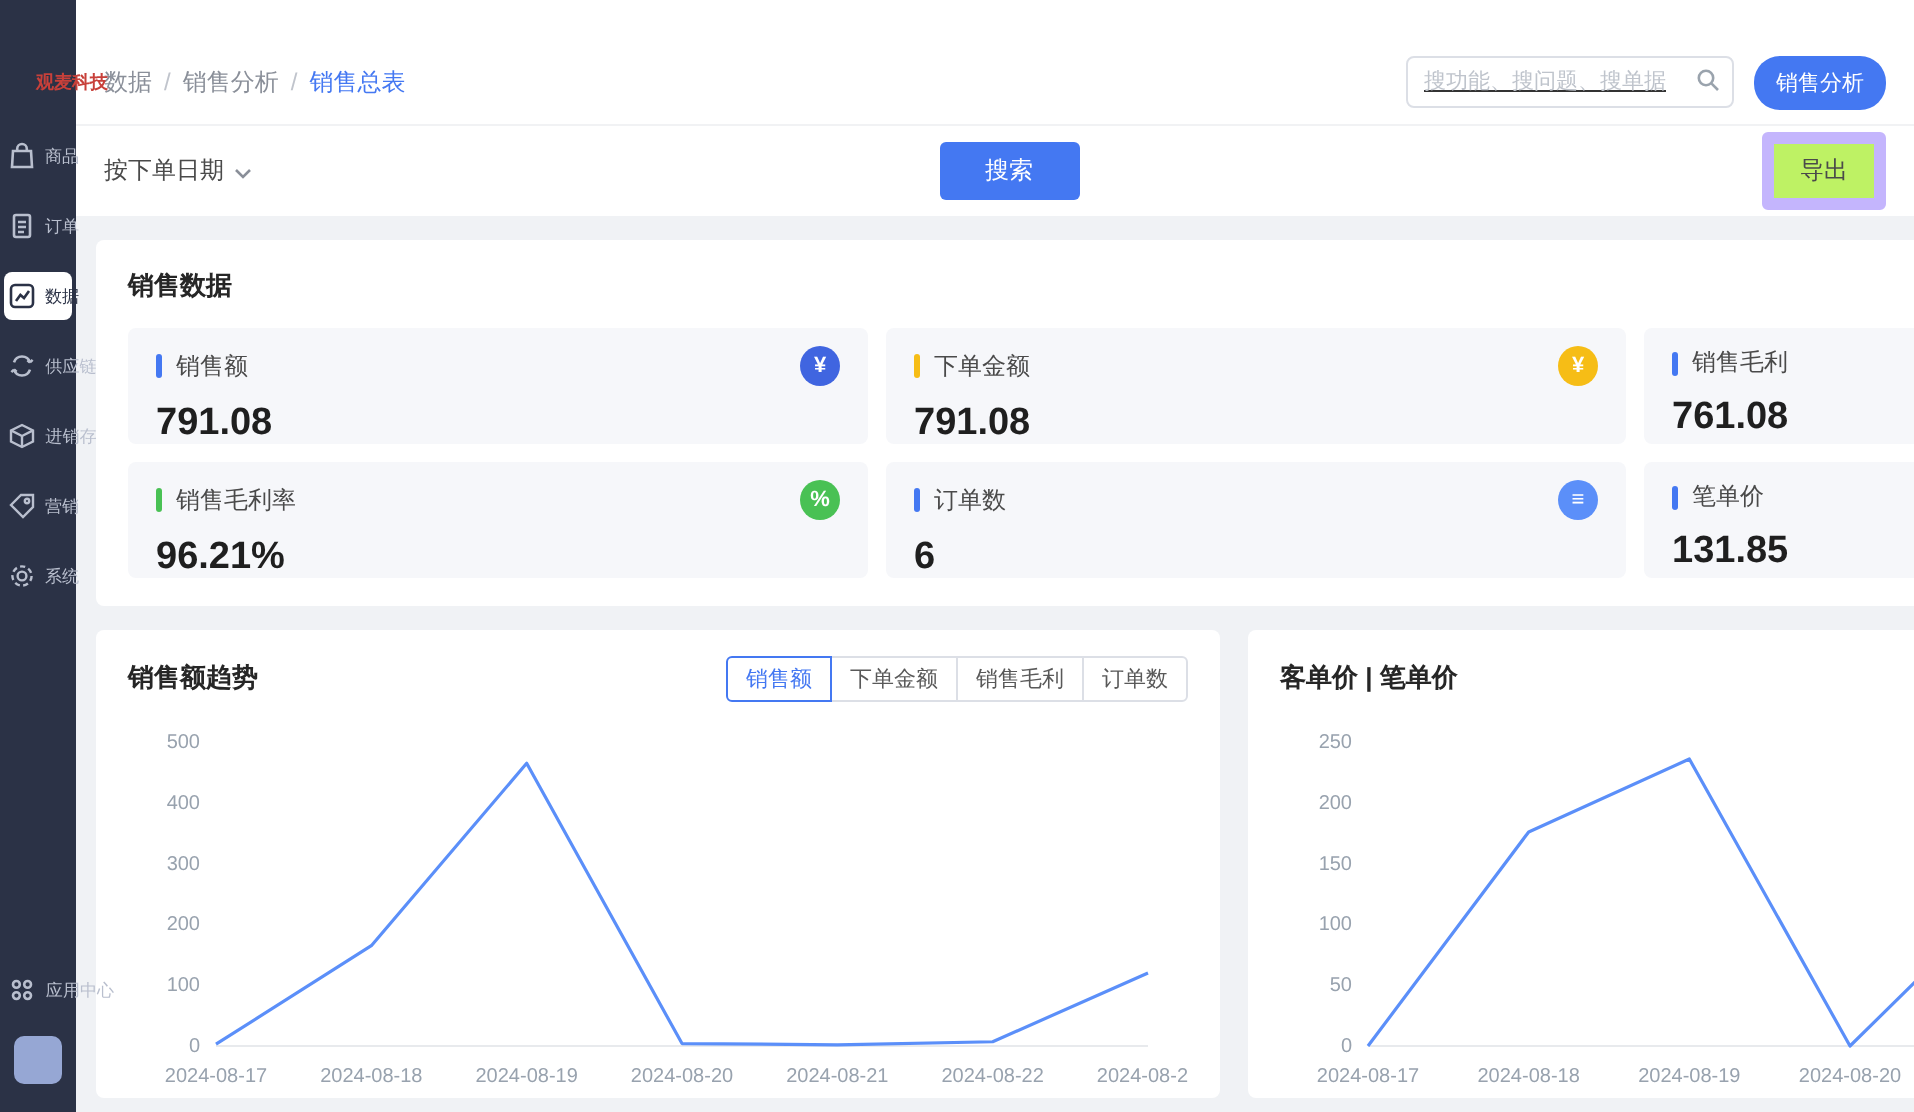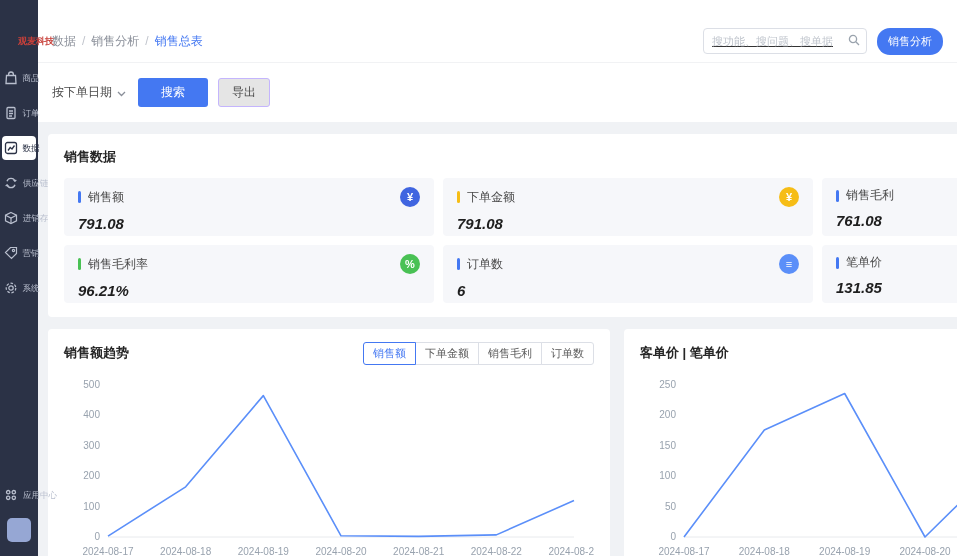--- a/index.html
+++ b/index.html
@@ -33,51 +33,51 @@
   .breadcrumb{font-size:12px;color:#8A8F99;display:flex;align-items:center;gap:6px;}
   .breadcrumb .current{color:#4478F2;}
   .breadcrumb .sep{color:#C0C4CC;}
   .search-wrap{margin-left:auto;position:relative;width:164px;height:26px;}
   .search-input{width:100%;height:100%;border:1px solid #DCDFE6;border-radius:4px;
     padding:0 26px 0 8px;font-size:11px;color:#333;box-sizing:border-box;outline:none;background:#fff;text-decoration:underline;}
   .search-input::placeholder{color:#BFC4CC;}
   .search-icon{position:absolute;right:6px;top:5px;pointer-events:none;}
   .guide-btn{margin-left:10px;background:#4478F2;color:#fff;font-size:11px;border:none;
     border-radius:13px;padding:6px 11px;cursor:pointer;white-space:nowrap;}
-  .row2{display:flex;align-items:center;height:60px;padding:0 14px;box-sizing:border-box;
-    border-top:1px solid #F1F2F4;}
+  .row2{display:flex;align-items:center;height:46px;padding:0 14px;box-sizing:border-box;
+    border-top:1px solid #F1F2F4;justify-content:space-between;}
   .date-type{font-size:12px;color:#4A4A4A;display:flex;align-items:center;gap:5px;
     margin-right:12px;cursor:pointer;}
   .date-input{width:178px;height:28px;border:1px solid #DCDFE6;border-radius:4px;
     display:flex;align-items:center;justify-content:space-between;padding:0 8px;
     font-size:11.5px;color:#333;background:#fff;cursor:pointer;margin-right:12px;box-sizing:border-box;}
   .btn-primary{background:#4478F2;color:#fff;border:none;border-radius:3px;font-size:12px;
     padding:6px 23px;margin-right:10px;cursor:pointer;}
-  .btn-plain{background:#e5e5e5;color:#4A4A4A;border:1px solid #c4b5fd;border-radius:3px;
+  .btn-plain{background:#bef264;color:#4A4A4A;border:6px solid #c4b5fd;border-radius:3px;
     font-size:12px;padding:5px 13px;cursor:pointer;}
   
   .content{padding:12px 10px;}
   .card{background:#fff;border-radius:4px;}
   .stats-card{width:1160px;padding:14px 16px;box-sizing:border-box;margin-bottom:12px;}
   .section-title{font-size:13px;font-weight:bold;color:#262626;margin:0 0 12px 0;}
   .tiles{display:grid;grid-template-columns:repeat(3,1fr);gap:9px;}
   .tile{background:#F6F7FA;border-radius:4px;padding:9px 14px;height:58px;box-sizing:border-box;}
   .tile-top{display:flex;align-items:center;}
   .bar{width:3px;height:12px;border-radius:1.5px;margin-right:7px;flex:none;}
   .accent-blue{background:#4478F2;}
   .accent-yellow{background:#F6BD16;}
   .accent-green{background:#49C154;}
   .tile-label{font-size:12px;color:#4A4A4A;flex:1;}
   .tile-icon{width:20px;height:20px;border-radius:50%;color:#fff;font-size:11px;
     display:flex;align-items:center;justify-content:center;flex:none;font-weight:bold;}
   .bg-blue{background:#4065E0;}
   .bg-yellow{background:#F6BD16;}
   .bg-green{background:#49C154;}
   .bg-lightblue{background:#5B8FF9;}
-  .tile-value{font-size:15px;font-weight:bold;color:#1F1F1F;margin-top:8px;font-style:italic;}
+  .tile-value{font-size:19px;font-weight:bold;color:#1F1F1F;margin-top:8px;}
   .charts-row{display:flex;gap:14px;}
   .chart-card{padding:12px 16px;box-sizing:border-box;height:234px;flex:none;}
   .chart-card.left{width:562px;}
   .chart-card.right{width:578px;}
   .chart-head{display:flex;align-items:center;height:24px;margin-bottom:6px;}
   .chart-title{font-size:13px;font-weight:bold;color:#262626;flex:1;}
   .tab-group{display:flex;}
   .tab{font-size:11px;color:#595959;background:#fff;border:1px solid #DCDFE6;
     padding:3px 9px;margin-left:-1px;cursor:pointer;}
   .tab:first-child{border-radius:3px 0 0 3px;margin-left:0;}

